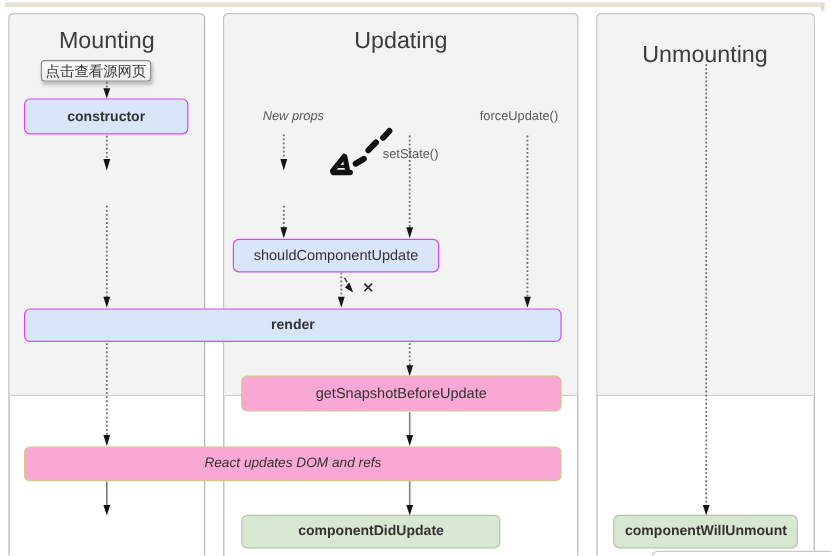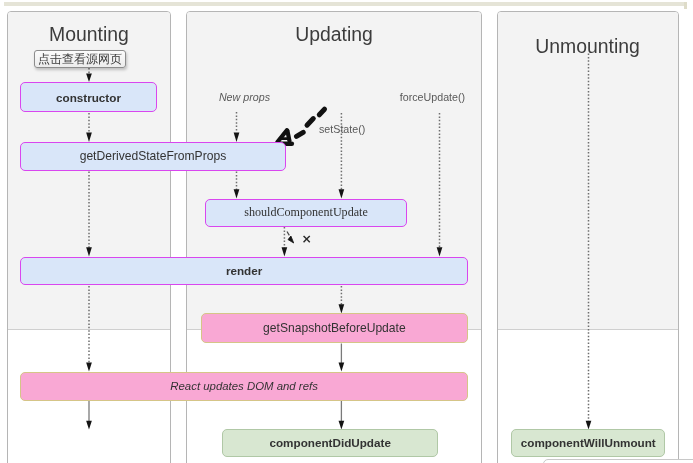--- a/index.html
+++ b/index.html
@@ -118,23 +118,22 @@
     </g>
   </svg>
 
   <div class="tooltip" style="left:34px;top:50px;">点击查看源网页</div>
 
   <div class="lbl it" style="left:218.9px;top:90.6px;">New props</div>
   <div class="lbl" style="left:319px;top:90.6px;margin-top:32px;">setState()</div>
   <div class="lbl" style="left:399.8px;top:90.6px;">forceUpdate()</div>
 
   <div class="box box-blue b" style="left:20.2px;top:82px;width:136.6px;height:30px;">constructor</div>
-  <div class="box box-blue" style="left:20.2px;top:142px;width:265.5px;height:28.6px;">getDerivedStateFromProps</div>
-  <div class="box box-blue" style="left:205px;top:198.6px;width:202px;height:28px;font-family:Liberation Serif, serif;">shouldComponentUpdate</div>
+  <div class="box box-blue" style="left:194px;top:198.6px;width:172px;height:28px;">shouldComponentUpdate</div>
   <div class="box box-blue b" style="left:20.2px;top:256.8px;width:447.8px;height:28.4px;">render</div>
   <div class="box box-yellow" style="left:200.8px;top:313.4px;width:267.2px;height:29.4px;">getSnapshotBeforeUpdate</div>
   <div class="box box-yellow it" style="left:20.2px;top:371.6px;width:447.8px;height:29px;">React updates DOM and refs</div>
-  <div class="box box-green b" style="left:201.2px;top:428.8px;width:216px;height:28px;margin-left:21px;">componentDidUpdate</div>
+  <div class="box box-green b" style="left:201.2px;top:428.8px;width:216px;height:28px;">componentDidUpdate</div>
   <div class="box box-green b" style="left:511.4px;top:428.8px;width:153.8px;height:28px;">componentWillUnmount</div>
 
   <div class="lbl xmark" style="left:301.6px;top:233.2px;font-size:12.3px;line-height:12.3px;color:#2b2b2b;font-weight:bold;">×</div>
 
 </div>
 
 </body></html>

